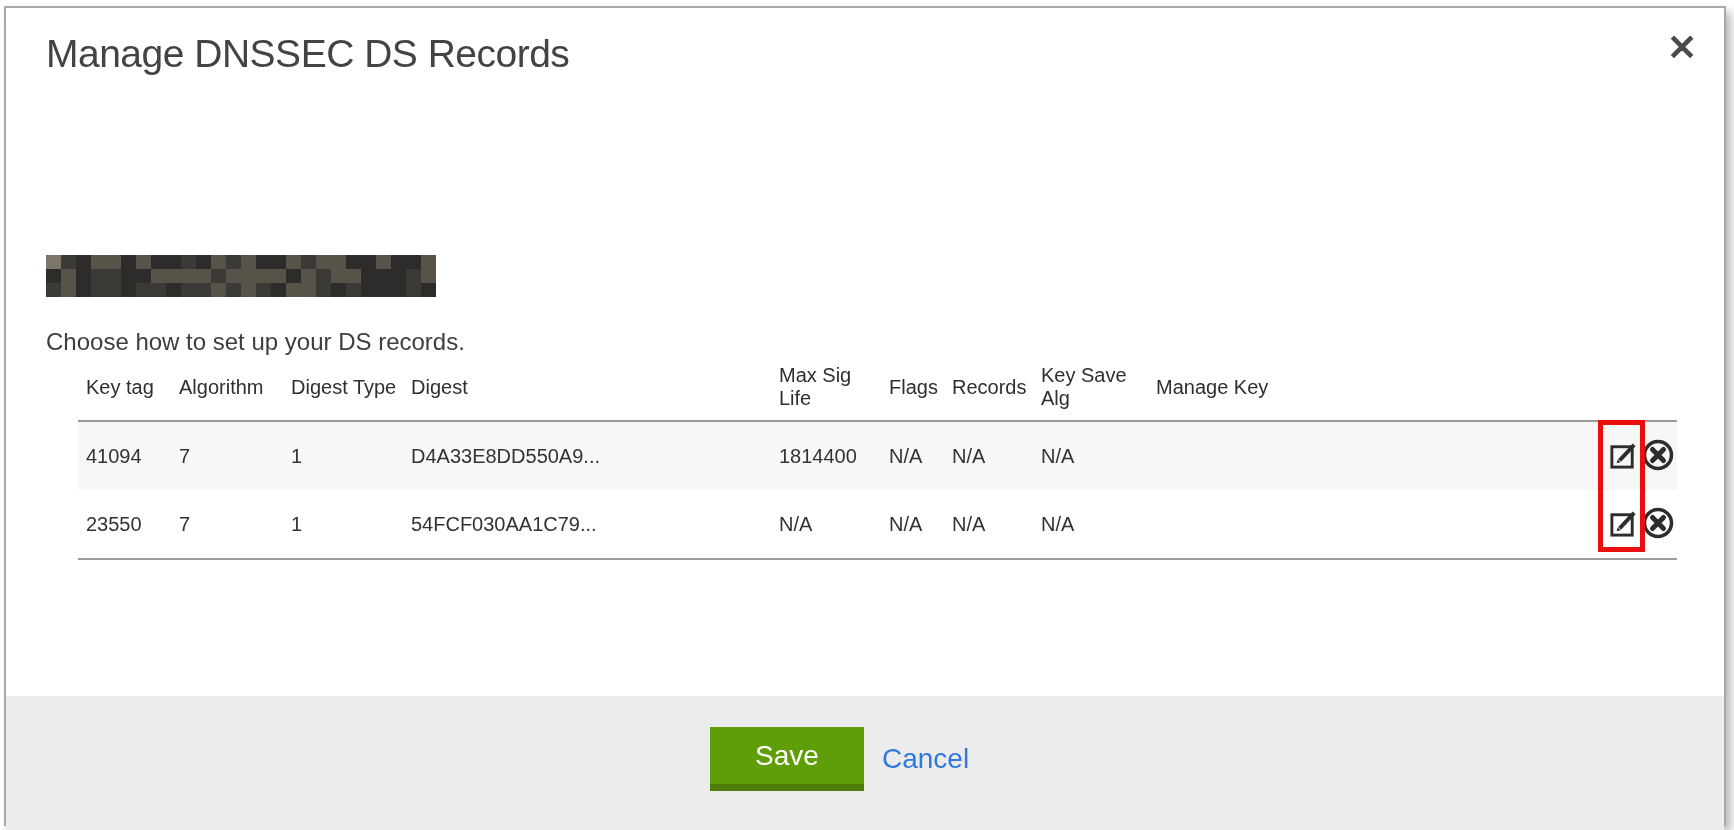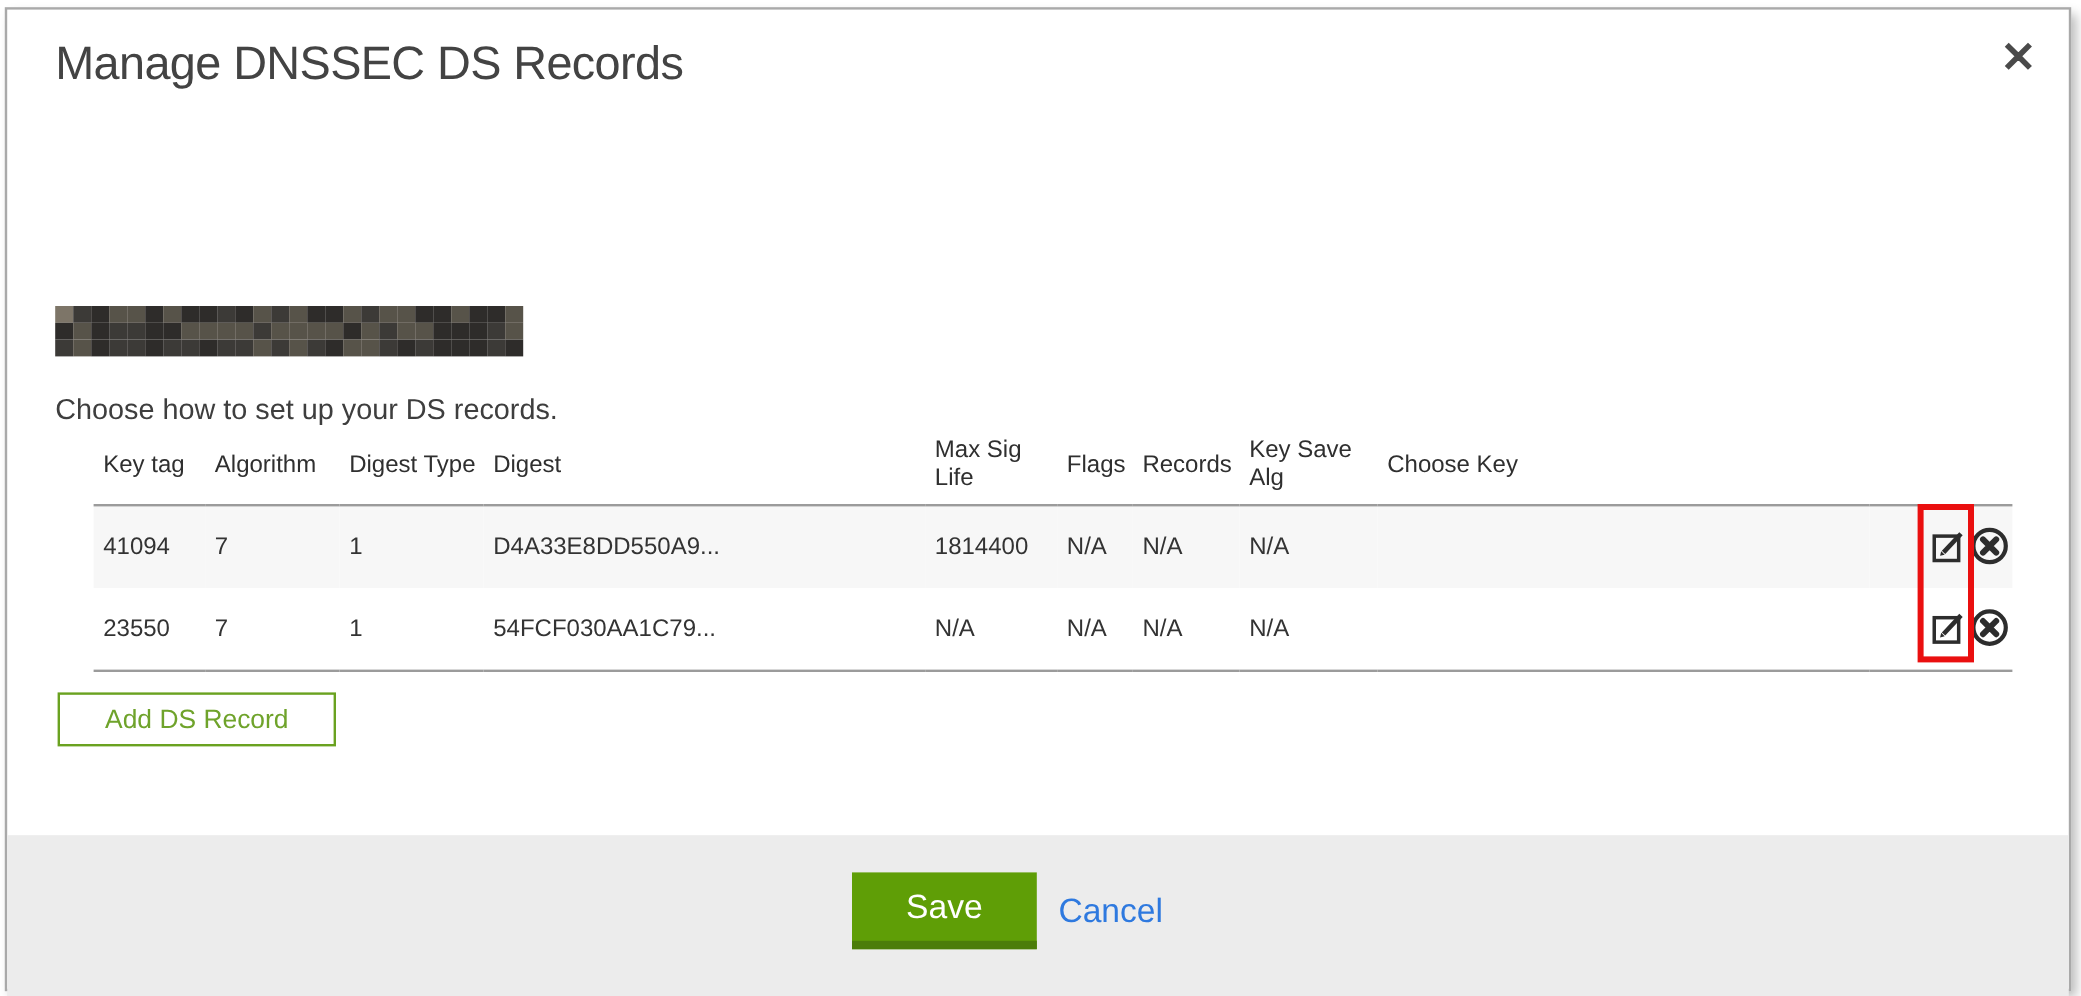--- a/index.html
+++ b/index.html
@@ -210,21 +210,21 @@
       <thead>
         <tr>
           <th>Key tag</th>
           <th>Algorithm</th>
           <th>Digest Type</th>
           <th>Digest</th>
           <th>Max Sig Life</th>
           <th>Flags</th>
           <th>Records</th>
           <th>Key Save Alg</th>
-          <th>Choose Key</th>
+          <th>Manage Key</th>
           <th></th>
         </tr>
       </thead>
       <tbody>
         <tr class="row-a">
           <td>41094</td>
           <td>7</td>
           <td>1</td>
           <td>D4A33E8DD550A9...</td>
           <td>1814400</td>
@@ -285,20 +285,19 @@
               </button>
             </span>
           </td>
         </tr>
       </tbody>
     </table>
   </div>
 
   <div class="highlight-box"></div>
 
-  <button class="add-btn">Add DS Record</button>
 
   <div class="footer">
     <button class="save-btn">Save</button>
     <a class="cancel-link">Cancel</a>
   </div>
 
 </div>
 
 </body></html>

